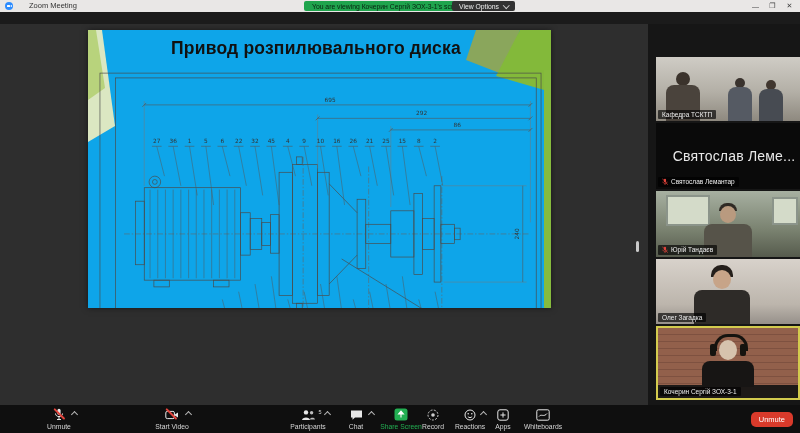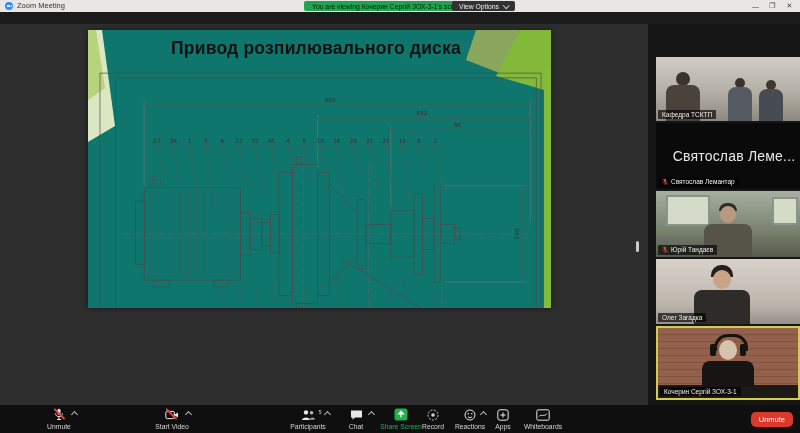--- a/index.html
+++ b/index.html
@@ -1,20 +1,20 @@
 <!DOCTYPE html>
 <html><head>
 <meta charset="utf-8">
 <style>
   html,body{margin:0;padding:0;background:#161616;width:800px;height:433px;overflow:hidden;
     font-family:"Liberation Sans",sans-serif;-webkit-font-smoothing:antialiased;}
   .abs{position:absolute;}
   
   #titlebar{position:absolute;left:0;top:0;width:800px;height:12px;background:#e9e7e6;z-index:30;}
-  #app-id{position:absolute;left:5px;top:1px;display:flex;align-items:center;gap:4px;}
+  #app-id{position:absolute;left:5px;top:1px;display:flex;align-items:center;gap:16px;}
   #zoom-logo{width:8px;height:8px;border-radius:50%;background:#2d8cff;position:relative;}
   #zoom-logo:after{content:"";position:absolute;left:2px;top:3px;width:3px;height:2.5px;background:#fff;border-radius:0.5px;}
   #zoom-logo:before{content:"";position:absolute;left:5.2px;top:3px;border-top:1.3px solid transparent;border-bottom:1.3px solid transparent;border-right:2px solid #fff;}
   #app-title{font-size:7.5px;color:#333;}
   #share-banner{position:absolute;left:304px;top:1px;height:10px;background:#1fa44d;border-radius:2px;
     display:flex;align-items:center;padding:0 8px;font-size:6.8px;color:#06220f;white-space:nowrap;}
   #view-options{position:absolute;left:452px;top:1px;height:10px;background:#323232;border-radius:2px;
     display:flex;align-items:center;gap:5px;padding:0 7px;font-size:6.8px;color:#eee;white-space:nowrap;cursor:pointer;}
   .chev-down{width:3.5px;height:3.5px;border-right:1px solid #ccc;border-bottom:1px solid #ccc;transform:rotate(45deg);margin-top:-2px;}
   #win-controls{position:absolute;right:2px;top:0;display:flex;}
@@ -24,21 +24,21 @@
   #rec-wrap{position:absolute;left:12px;top:14px;display:flex;align-items:center;gap:4px;}
   #shield-icon{width:8px;height:9px;}
   #rec-dot{width:5px;height:5px;border-radius:50%;background:#e02e2e;}
   #rec-label{font-size:6.8px;color:#ddd;}
   #view-btn{position:absolute;right:8px;top:13px;height:11px;background:#3a3a3a;border-radius:2px;
     display:flex;align-items:center;gap:4px;padding:0 6px;font-size:6.8px;color:#eee;cursor:pointer;}
   .grid-ico{width:6px;height:6px;display:grid;grid-template-columns:1fr 1fr;grid-template-rows:1fr 1fr;gap:1px;}
   .grid-ico i{background:#ddd;}
   
   #share-area{position:absolute;left:0;top:24px;width:648px;height:381px;background:#2e2e2e;}
-  #slide{position:absolute;left:88px;top:6px;width:463px;height:278px;background:#0f766e;box-shadow:0 0 6px rgba(0,0,0,.5);overflow:hidden;}
+  #slide{position:absolute;left:88px;top:6px;width:463px;height:278px;background:#0ea5e9;box-shadow:0 0 6px rgba(0,0,0,.5);overflow:hidden;}
   #slide-title{position:absolute;left:0;top:8px;width:456px;text-align:center;font-size:17.5px;font-weight:700;color:#111;letter-spacing:.2px;}
   .deco{position:absolute;}
   #scrollbar{position:absolute;left:636px;top:217px;width:3px;height:11px;background:#c9c9c9;border-radius:2px;cursor:pointer;}
   #drawing-svg{position:absolute;left:11px;top:36px;}
   
   .tile{position:absolute;left:656px;width:144px;background:#000;overflow:hidden;cursor:pointer;}
   .name-label{position:absolute;left:2px;bottom:2px;background:rgba(0,0,0,.65);color:#eee;font-size:6.5px;
     padding:1px 4px 1.5px;border-radius:1px;display:flex;align-items:center;gap:3px;white-space:nowrap;z-index:5;}
   .mic-muted{width:6px;height:8px;flex:none;}
   .center-name{position:absolute;left:6px;top:0;width:100%;height:100%;display:flex;align-items:center;justify-content:center;

